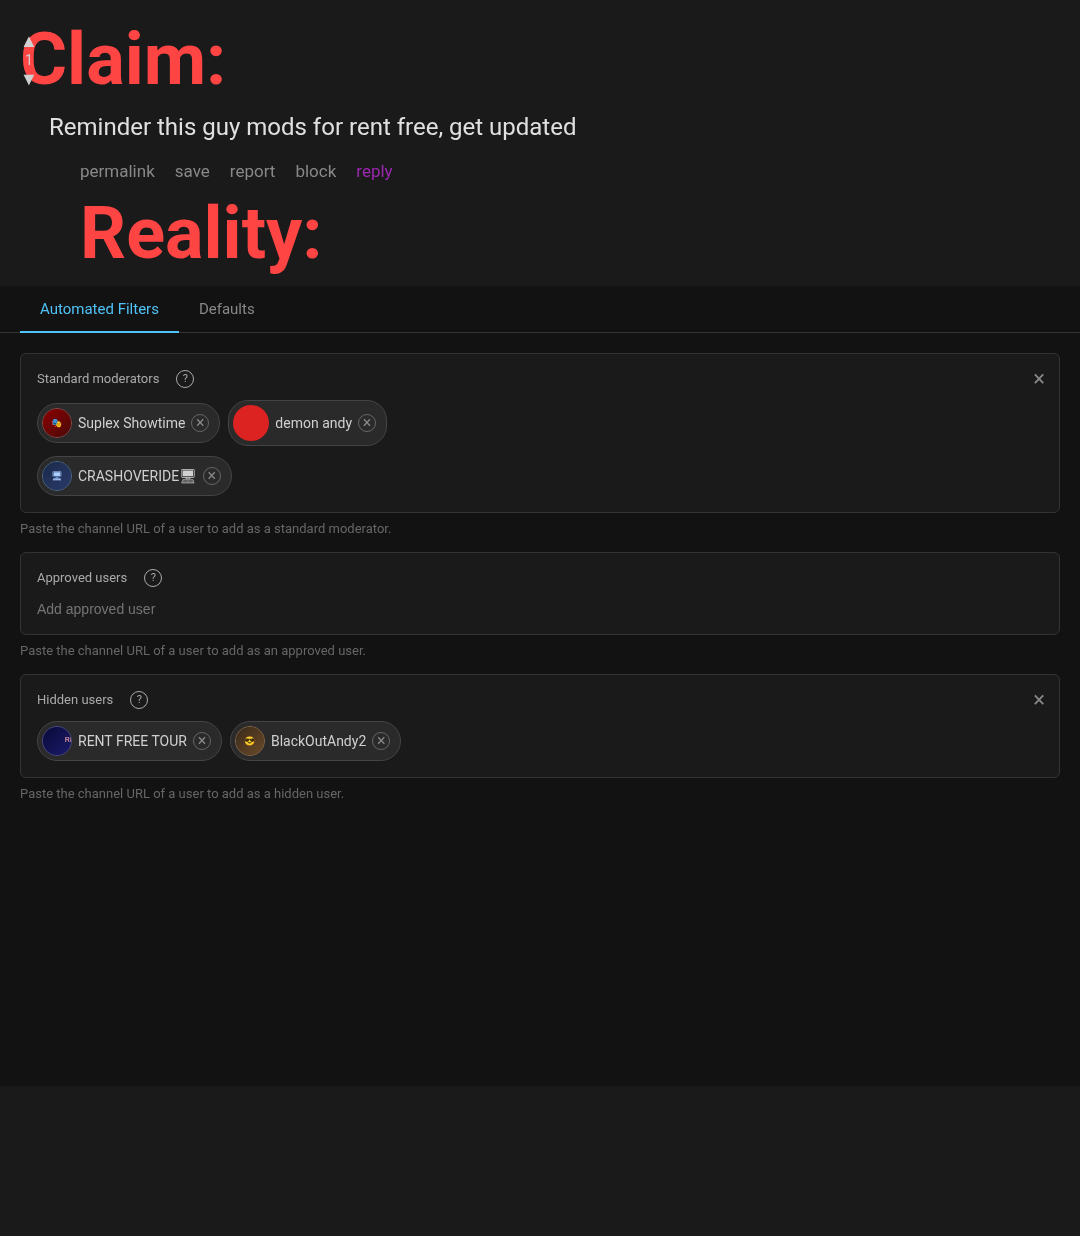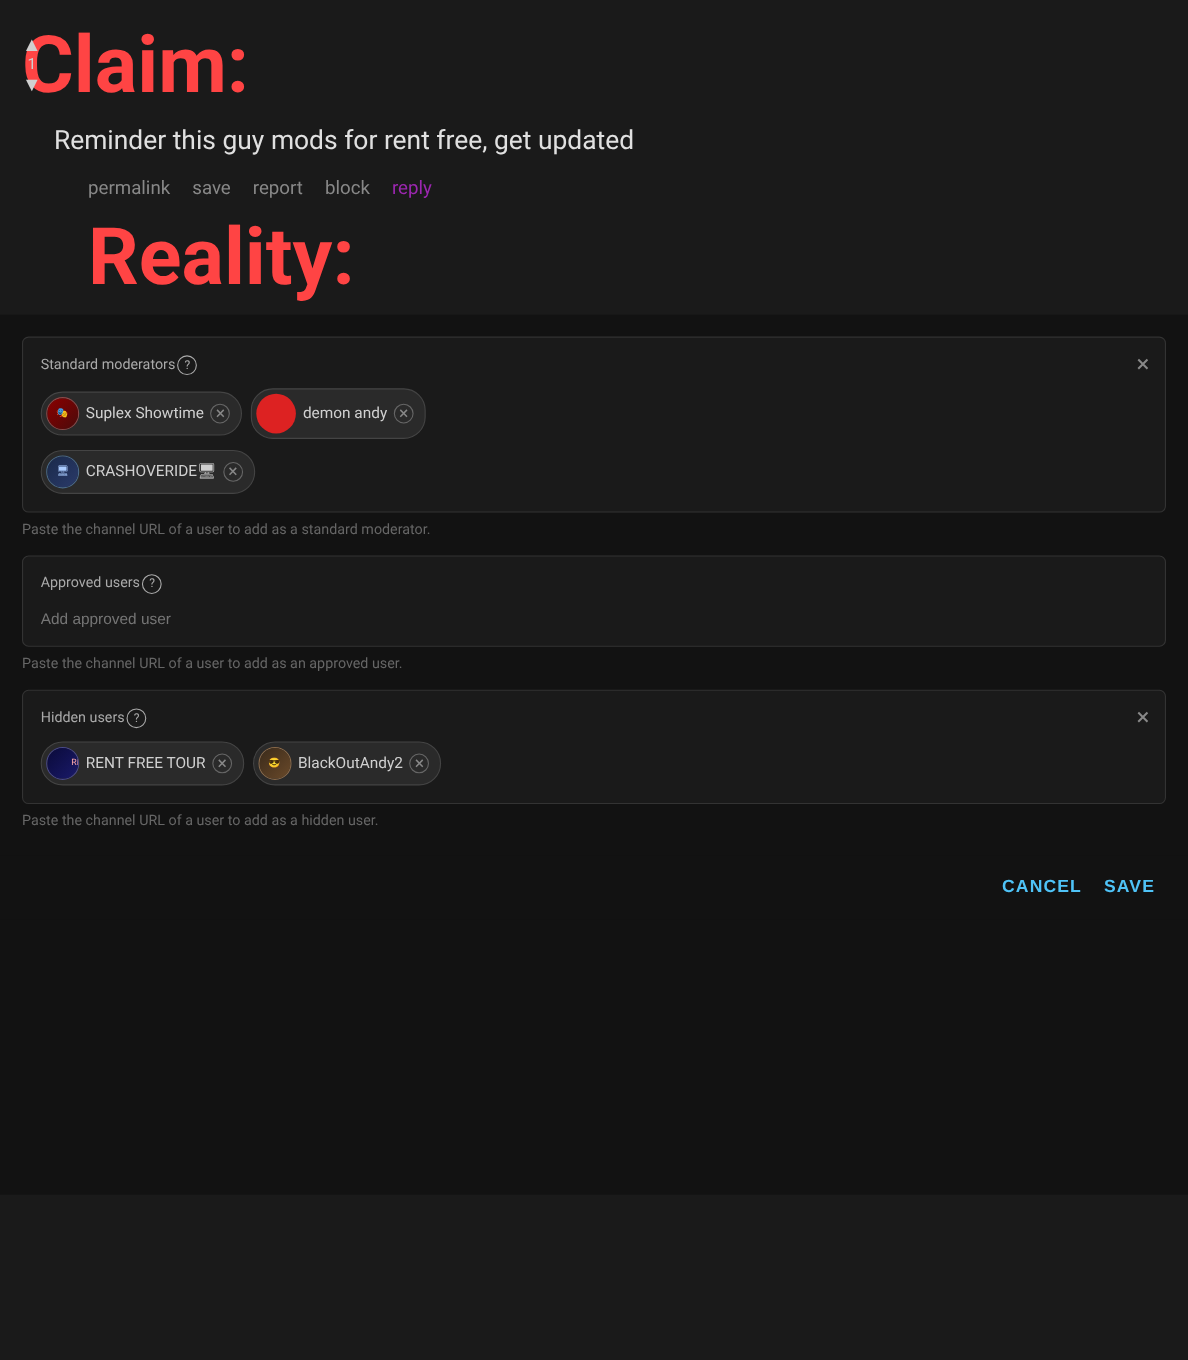--- a/index.html
+++ b/index.html
@@ -183,21 +183,21 @@
       border-radius: 6px;
       padding: 16px;
       margin-bottom: 8px;
       background: #1a1a1a;
       position: relative;
     }
 
     .section-label {
       display: flex;
       align-items: center;
-      gap: 2px;
+      gap: 17px;
       font-size: 13px;
       color: #aaa;
       margin-bottom: 12px;
     }
 
     .help-icon {
       width: 18px;
       height: 18px;
       border: 1px solid #aaa;
       border-radius: 50%;
@@ -417,20 +417,24 @@
     <a class="action-link">block</a>
     <a class="action-link reply">reply</a>
   </div>
 
   
   <span class="reality-label">Reality:</span>
 </div>
 
 <div class="panel">
 
+  <div class="tabs-bar">
+    <div class="tab active">Automated Filters</div>
+    <div class="tab">Defaults</div>
+  </div>
 
   <div class="panel-content">
 
     <div class="section-box">
       <div class="section-label">
         <span>Standard moderators</span>
         <span class="help-icon">?</span>
       </div>
       <div class="tags-area">
 
@@ -499,18 +503,14 @@
         </div>
 
         <span class="section-clear-btn">×</span>
       </div>
     </div>
 
     <div class="section-hint">Paste the channel URL of a user to add as a hidden user.</div>
 
   </div>
 
-  <div class="action-bar">
-    <button class="btn-cancel">CANCEL</button>
-    <button class="btn-save">SAVE</button>
-  </div>
 
 </div>
 
 </body></html>

